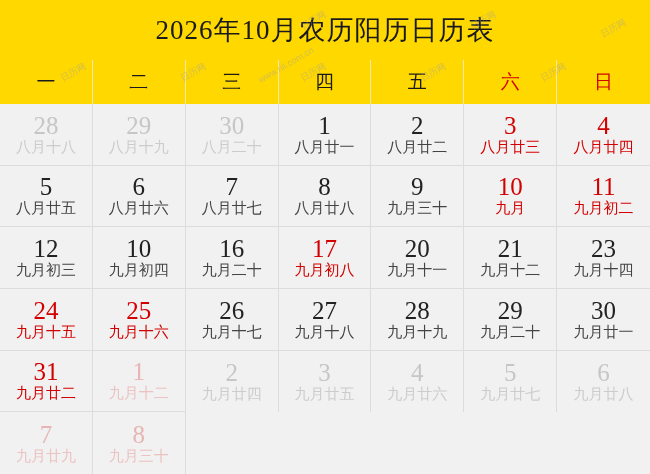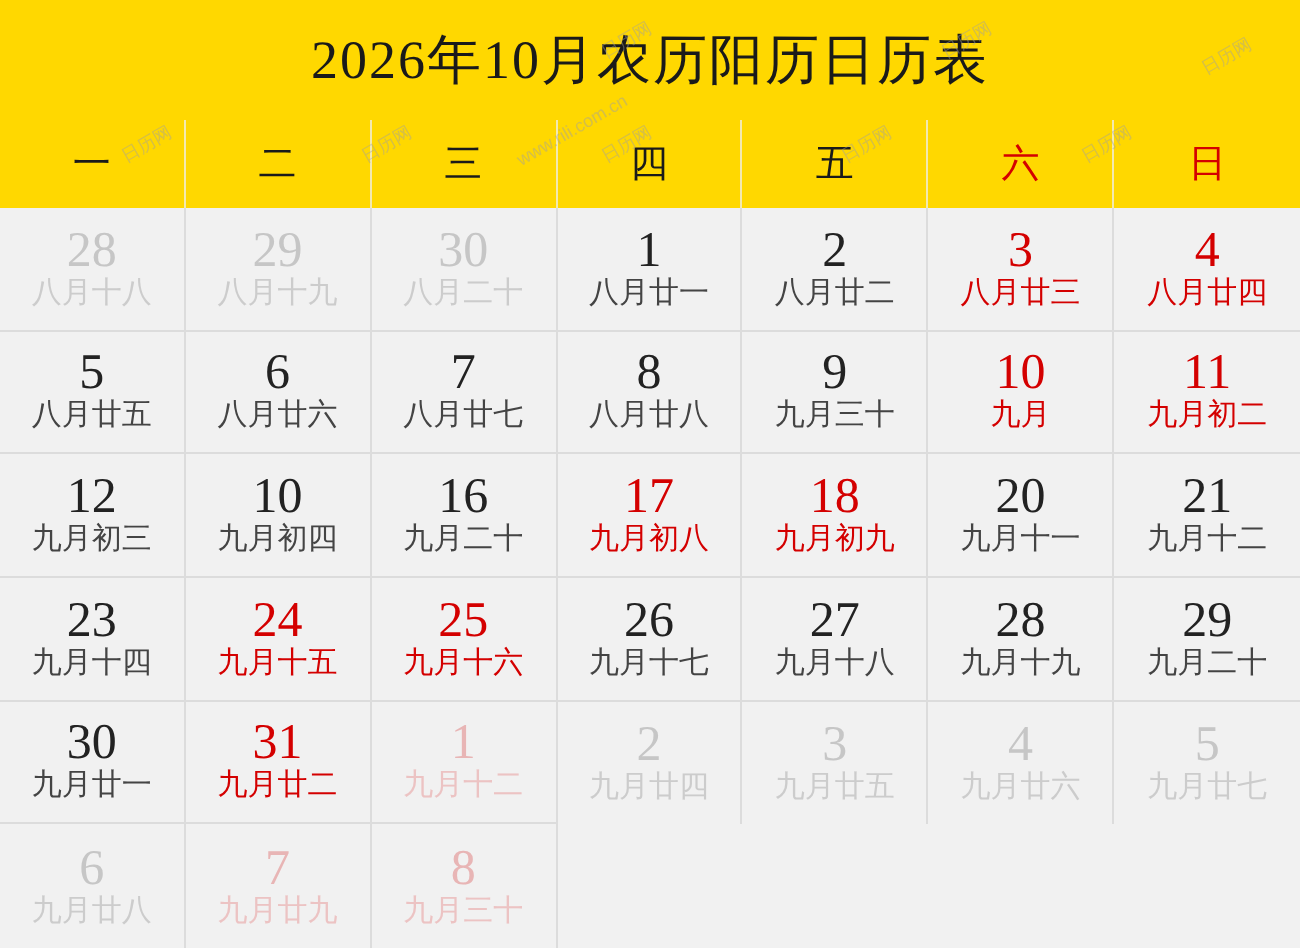--- a/index.html
+++ b/index.html
@@ -205,24 +205,20 @@
         <div class="solar">10</div>
         <div class="lunar">九月初四</div>
       </div>
       <div class="cell">
         <div class="solar">16</div>
         <div class="lunar">九月二十</div>
       </div>
       <div class="cell red">
         <div class="solar">17</div>
         <div class="lunar">九月初八</div>
-      </div>
-      <div class="cell red">
-        <div class="solar">18</div>
-        <div class="lunar">九月初九</div>
       </div>
       <div class="cell">
         <div class="solar">20</div>
         <div class="lunar">九月十一</div>
       </div>
       <div class="cell">
         <div class="solar">21</div>
         <div class="lunar">九月十二</div>
       </div>
       <div class="cell">

